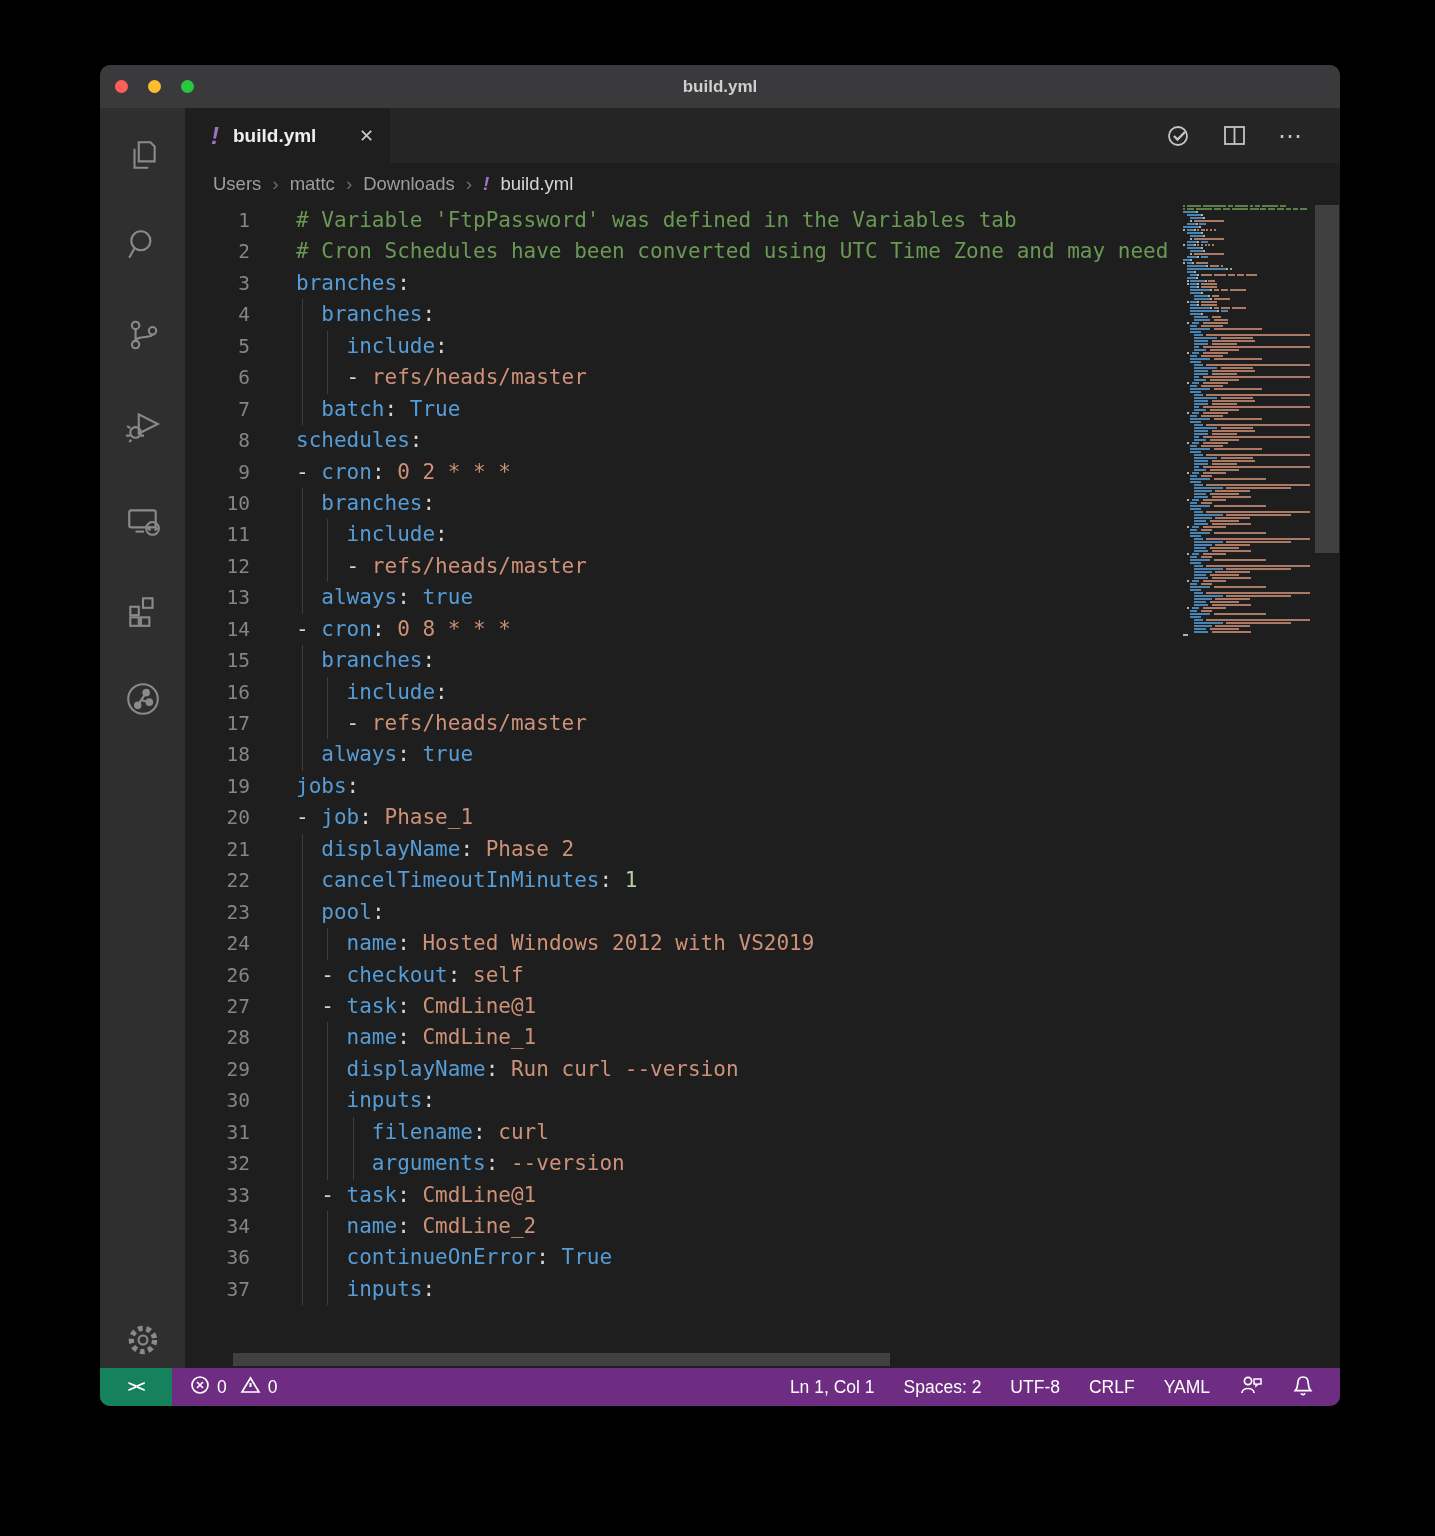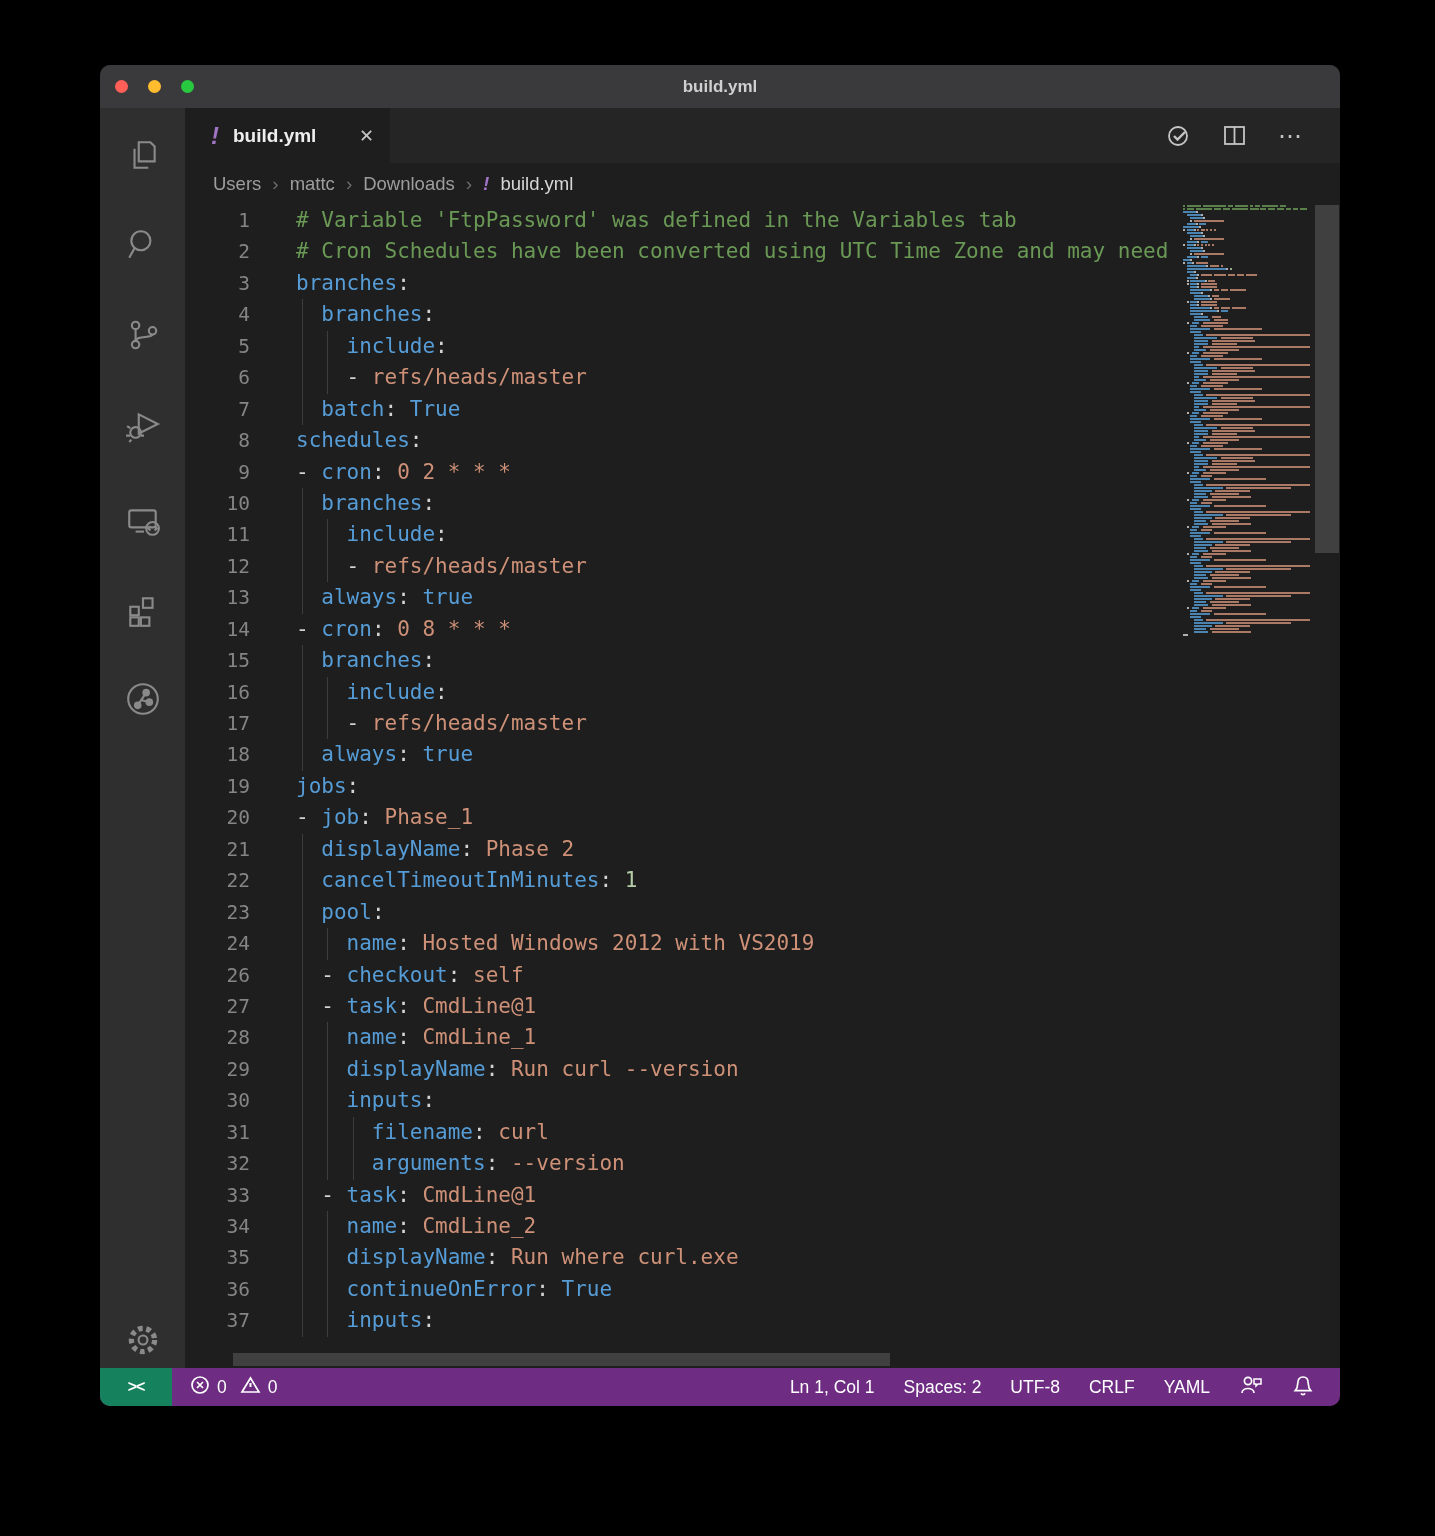--- a/index.html
+++ b/index.html
@@ -217,21 +217,20 @@
               <div class="codeline"><div class="ln">24</div><div class="lc"><span class="guide" style="left: 6px;"></span><span class="guide" style="left: 31.28px;"></span><span class="tok-w">    </span><span class="tok-k">name</span><span class="tok-w">: </span><span class="tok-v">Hosted Windows 2012 with VS2019</span></div></div>
               <div class="codeline"><div class="ln">26</div><div class="lc"><span class="guide" style="left: 6px;"></span><span class="tok-w">  - </span><span class="tok-k">checkout</span><span class="tok-w">: </span><span class="tok-v">self</span></div></div>
               <div class="codeline"><div class="ln">27</div><div class="lc"><span class="guide" style="left: 6px;"></span><span class="tok-w">  - </span><span class="tok-k">task</span><span class="tok-w">: </span><span class="tok-v">CmdLine@1</span></div></div>
               <div class="codeline"><div class="ln">28</div><div class="lc"><span class="guide" style="left: 6px;"></span><span class="guide" style="left: 31.28px;"></span><span class="tok-w">    </span><span class="tok-k">name</span><span class="tok-w">: </span><span class="tok-v">CmdLine_1</span></div></div>
               <div class="codeline"><div class="ln">29</div><div class="lc"><span class="guide" style="left: 6px;"></span><span class="guide" style="left: 31.28px;"></span><span class="tok-w">    </span><span class="tok-k">displayName</span><span class="tok-w">: </span><span class="tok-v">Run curl --version</span></div></div>
               <div class="codeline"><div class="ln">30</div><div class="lc"><span class="guide" style="left: 6px;"></span><span class="guide" style="left: 31.28px;"></span><span class="tok-w">    </span><span class="tok-k">inputs</span><span class="tok-w">:</span></div></div>
               <div class="codeline"><div class="ln">31</div><div class="lc"><span class="guide" style="left: 6px;"></span><span class="guide" style="left: 31.28px;"></span><span class="guide" style="left: 56.56px;"></span><span class="tok-w">      </span><span class="tok-k">filename</span><span class="tok-w">: </span><span class="tok-v">curl</span></div></div>
               <div class="codeline"><div class="ln">32</div><div class="lc"><span class="guide" style="left: 6px;"></span><span class="guide" style="left: 31.28px;"></span><span class="guide" style="left: 56.56px;"></span><span class="tok-w">      </span><span class="tok-k">arguments</span><span class="tok-w">: </span><span class="tok-v">--version</span></div></div>
               <div class="codeline"><div class="ln">33</div><div class="lc"><span class="guide" style="left: 6px;"></span><span class="tok-w">  - </span><span class="tok-k">task</span><span class="tok-w">: </span><span class="tok-v">CmdLine@1</span></div></div>
               <div class="codeline"><div class="ln">34</div><div class="lc"><span class="guide" style="left: 6px;"></span><span class="guide" style="left: 31.28px;"></span><span class="tok-w">    </span><span class="tok-k">name</span><span class="tok-w">: </span><span class="tok-v">CmdLine_2</span></div></div>
-              <div class="codeline"><div class="ln">35</div><div class="lc"><span class="guide" style="left: 6px;"></span><span class="guide" style="left: 31.28px;"></span><span class="tok-w">    </span><span class="tok-k">displayName</span><span class="tok-w">: </span><span class="tok-v">Run where curl.exe</span></div></div>
               <div class="codeline"><div class="ln">36</div><div class="lc"><span class="guide" style="left: 6px;"></span><span class="guide" style="left: 31.28px;"></span><span class="tok-w">    </span><span class="tok-k">continueOnError</span><span class="tok-w">: </span><span class="tok-b">True</span></div></div>
               <div class="codeline"><div class="ln">37</div><div class="lc"><span class="guide" style="left: 6px;"></span><span class="guide" style="left: 31.28px;"></span><span class="tok-w">    </span><span class="tok-k">inputs</span><span class="tok-w">:</span></div></div>
             </div>
           <div class="minimap">
               <div class="mmseg" style="left: 0px; top: 0px; width: 2px; background: rgb(106, 153, 85);"></div>
               <div class="mmseg" style="left: 3.6px; top: 0px; width: 14.4px; background: rgb(106, 153, 85);"></div>
               <div class="mmseg" style="left: 19.8px; top: 0px; width: 23.4px; background: rgb(106, 153, 85);"></div>
               <div class="mmseg" style="left: 45px; top: 0px; width: 5.4px; background: rgb(106, 153, 85);"></div>
               <div class="mmseg" style="left: 52.2px; top: 0px; width: 12.6px; background: rgb(106, 153, 85);"></div>
               <div class="mmseg" style="left: 66.6px; top: 0px; width: 3.6px; background: rgb(106, 153, 85);"></div>

